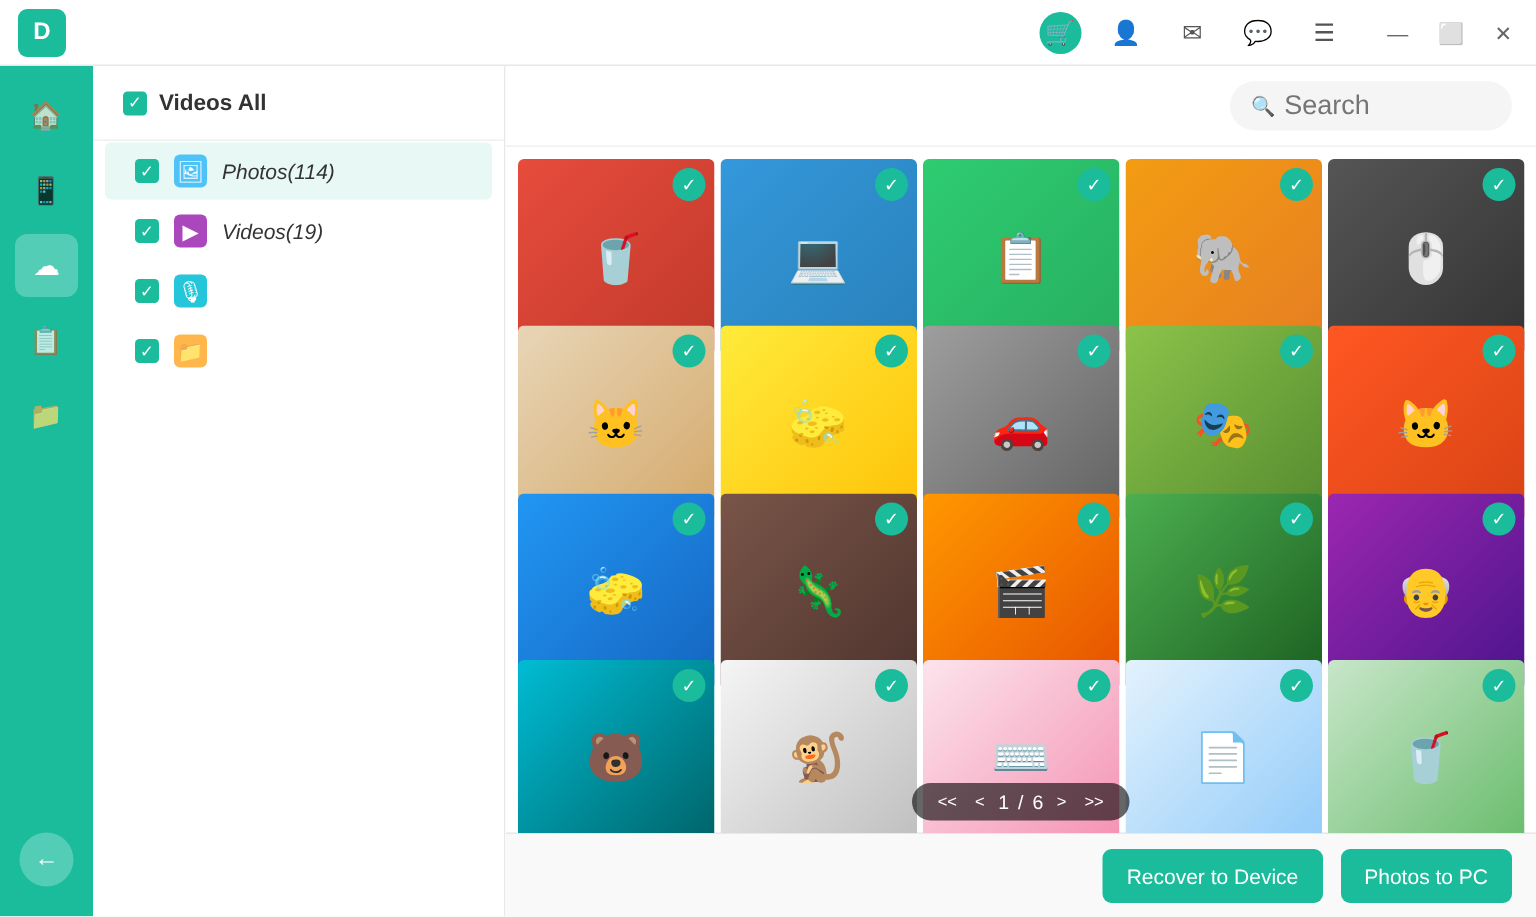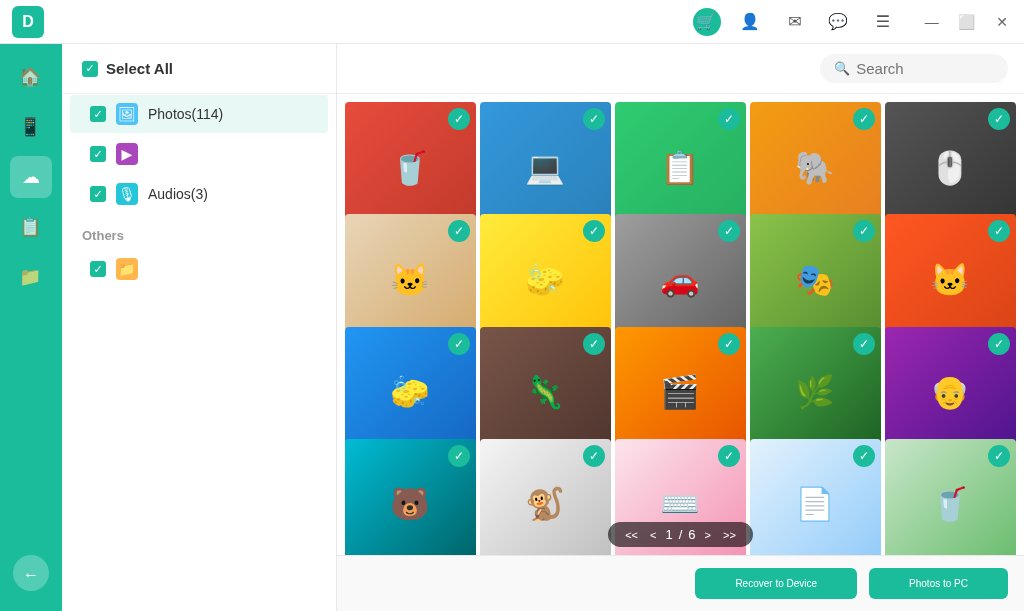--- a/index.html
+++ b/index.html
@@ -109,21 +109,21 @@
     .sidebar-item-icon {
       width: 22px; height: 22px;
       border-radius: 4px;
       display: flex; align-items: center; justify-content: center;
       font-size: 14px;
     }
     .icon-photos { background: #4fc3f7; color: #fff; }
     .icon-videos { background: #ab47bc; color: #fff; }
     .icon-audios { background: #26c6da; color: #fff; }
     .icon-docs { background: #ffb74d; color: #fff; }
-    .sidebar-item-label { font-size: 14px; color: #333; flex: 1; }
+    .sidebar-item-label { font-size: 14px; color: #333; flex: 1; font-style: italic; }
     .checkbox {
       width: 16px; height: 16px;
       border-radius: 3px;
       background: #1abc9c;
       display: flex; align-items: center; justify-content: center;
       color: #fff; font-size: 11px; flex-shrink: 0;
     }
     .select-all-text { font-size: 15px; font-weight: 600; color: #333; }
 
     
@@ -147,21 +147,21 @@
       display: flex;
       align-items: center;
       background: #f5f5f5;
       border-radius: 20px;
       padding: 6px 14px;
       gap: 6px;
       width: 188px;
     }
     .search-box input {
       border: none; background: transparent; outline: none;
-      font-size: 15px; color: #666; width: 100%;
+      font-size: 18px; color: #666; width: 100%;
     }
     .search-icon { color: #aaa; font-size: 13px; }
 
     
     .media-grid {
       flex: 1;
       overflow-y: auto;
       padding: 8px;
       display: grid;
       grid-template-columns: repeat(5, 1fr);
@@ -192,24 +192,24 @@
       background: #f9f9f9;
       border-top: 1px solid #e8e8e8;
       display: flex;
       align-items: center;
       justify-content: flex-end;
       padding: 0 16px;
       gap: 12px;
       flex-shrink: 0;
     }
     .action-btn {
-      padding: 10px 40px;
+      padding: 10px 16px;
       border-radius: 6px;
       border: none;
-      font-size: 10px;
+      font-size: 14px;
       font-weight: 500;
       cursor: pointer;
       color: #fff;
       background: #1abc9c;
     }
 
     
     .media-placeholder {
       width: 100%; height: 100%;
       display: flex; align-items: center; justify-content: center;
@@ -297,42 +297,41 @@
     <div class="nav-item active">☁</div>
     <div class="nav-item">📋</div>
     <div class="nav-item">📁</div>
     <div class="nav-spacer"></div>
     <div class="nav-back">←</div>
   </div>
 
   <div class="sidebar">
     <div class="sidebar-select-all">
       <div class="checkbox">✓</div>
-      <span class="select-all-text">Select All</span>
+      <span class="select-all-text">Videos All</span>
     </div>
 
 
     <div class="sidebar-item selected">
       <div class="checkbox">✓</div>
       <div class="sidebar-item-icon icon-photos">🖼</div>
       <span class="sidebar-item-label">Photos(114)</span>
     </div>
 
     <div class="sidebar-item">
       <div class="checkbox">✓</div>
       <div class="sidebar-item-icon icon-videos">▶</div>
+      <span class="sidebar-item-label">Videos(19)</span>
     </div>
 
     <div class="sidebar-item">
       <div class="checkbox">✓</div>
       <div class="sidebar-item-icon icon-audios">🎙</div>
-      <span class="sidebar-item-label">Audios(3)</span>
-    </div>
-
-    <div class="sidebar-section-label">Others</div>
+    </div>
+
 
     <div class="sidebar-item">
       <div class="checkbox">✓</div>
       <div class="sidebar-item-icon icon-docs">📁</div>
     </div>
   </div>
 
   <div class="content-area">
     <div class="content-toolbar">
       <div class="search-box">

